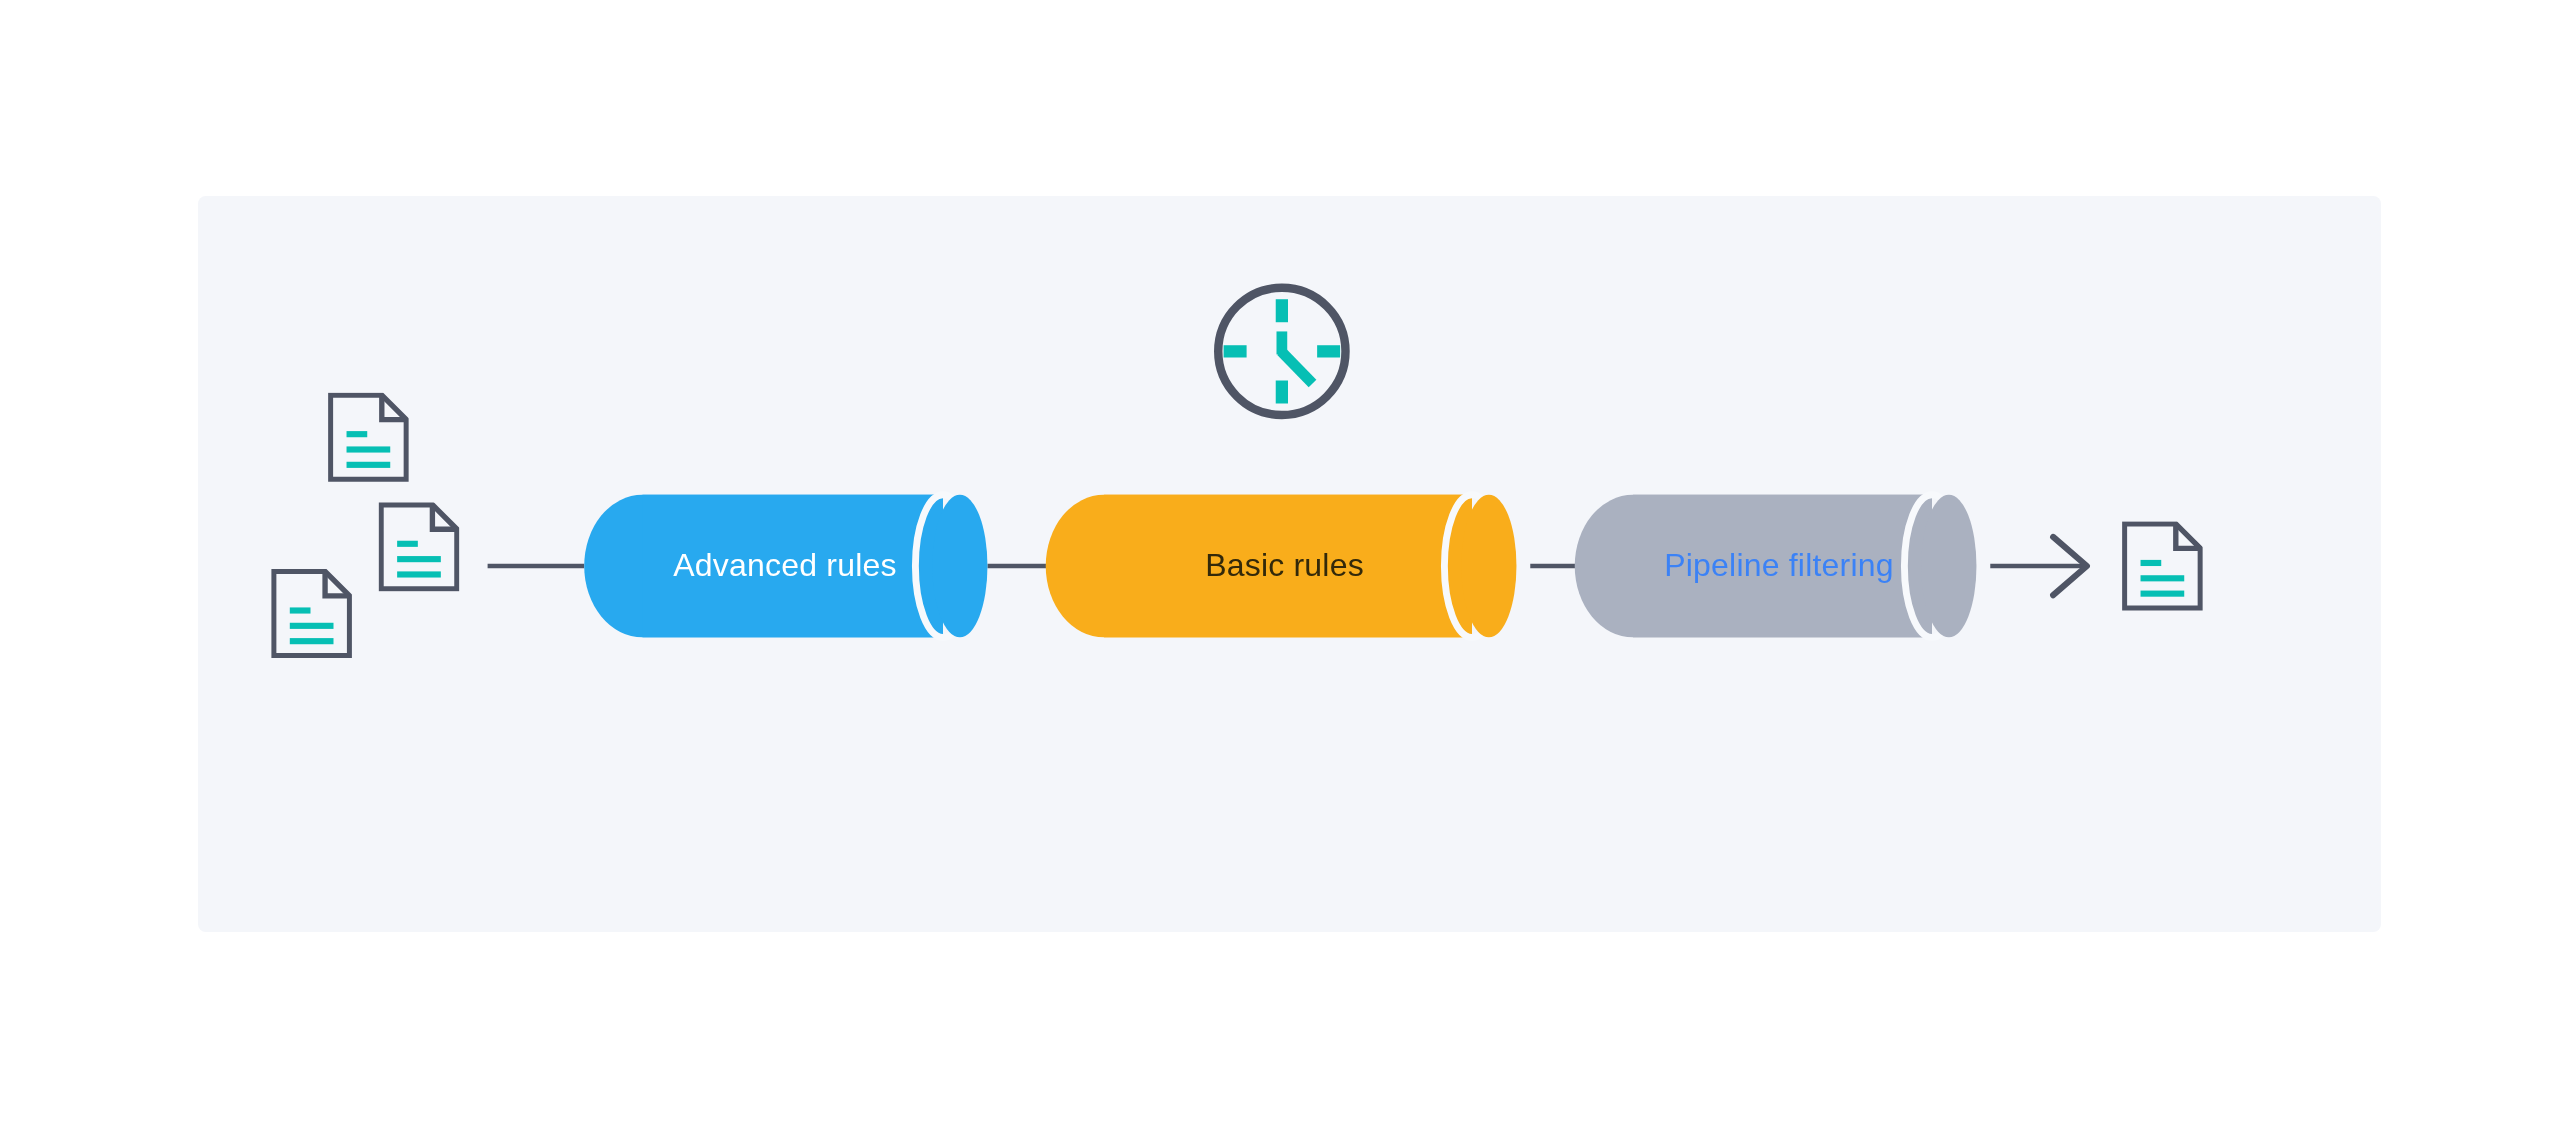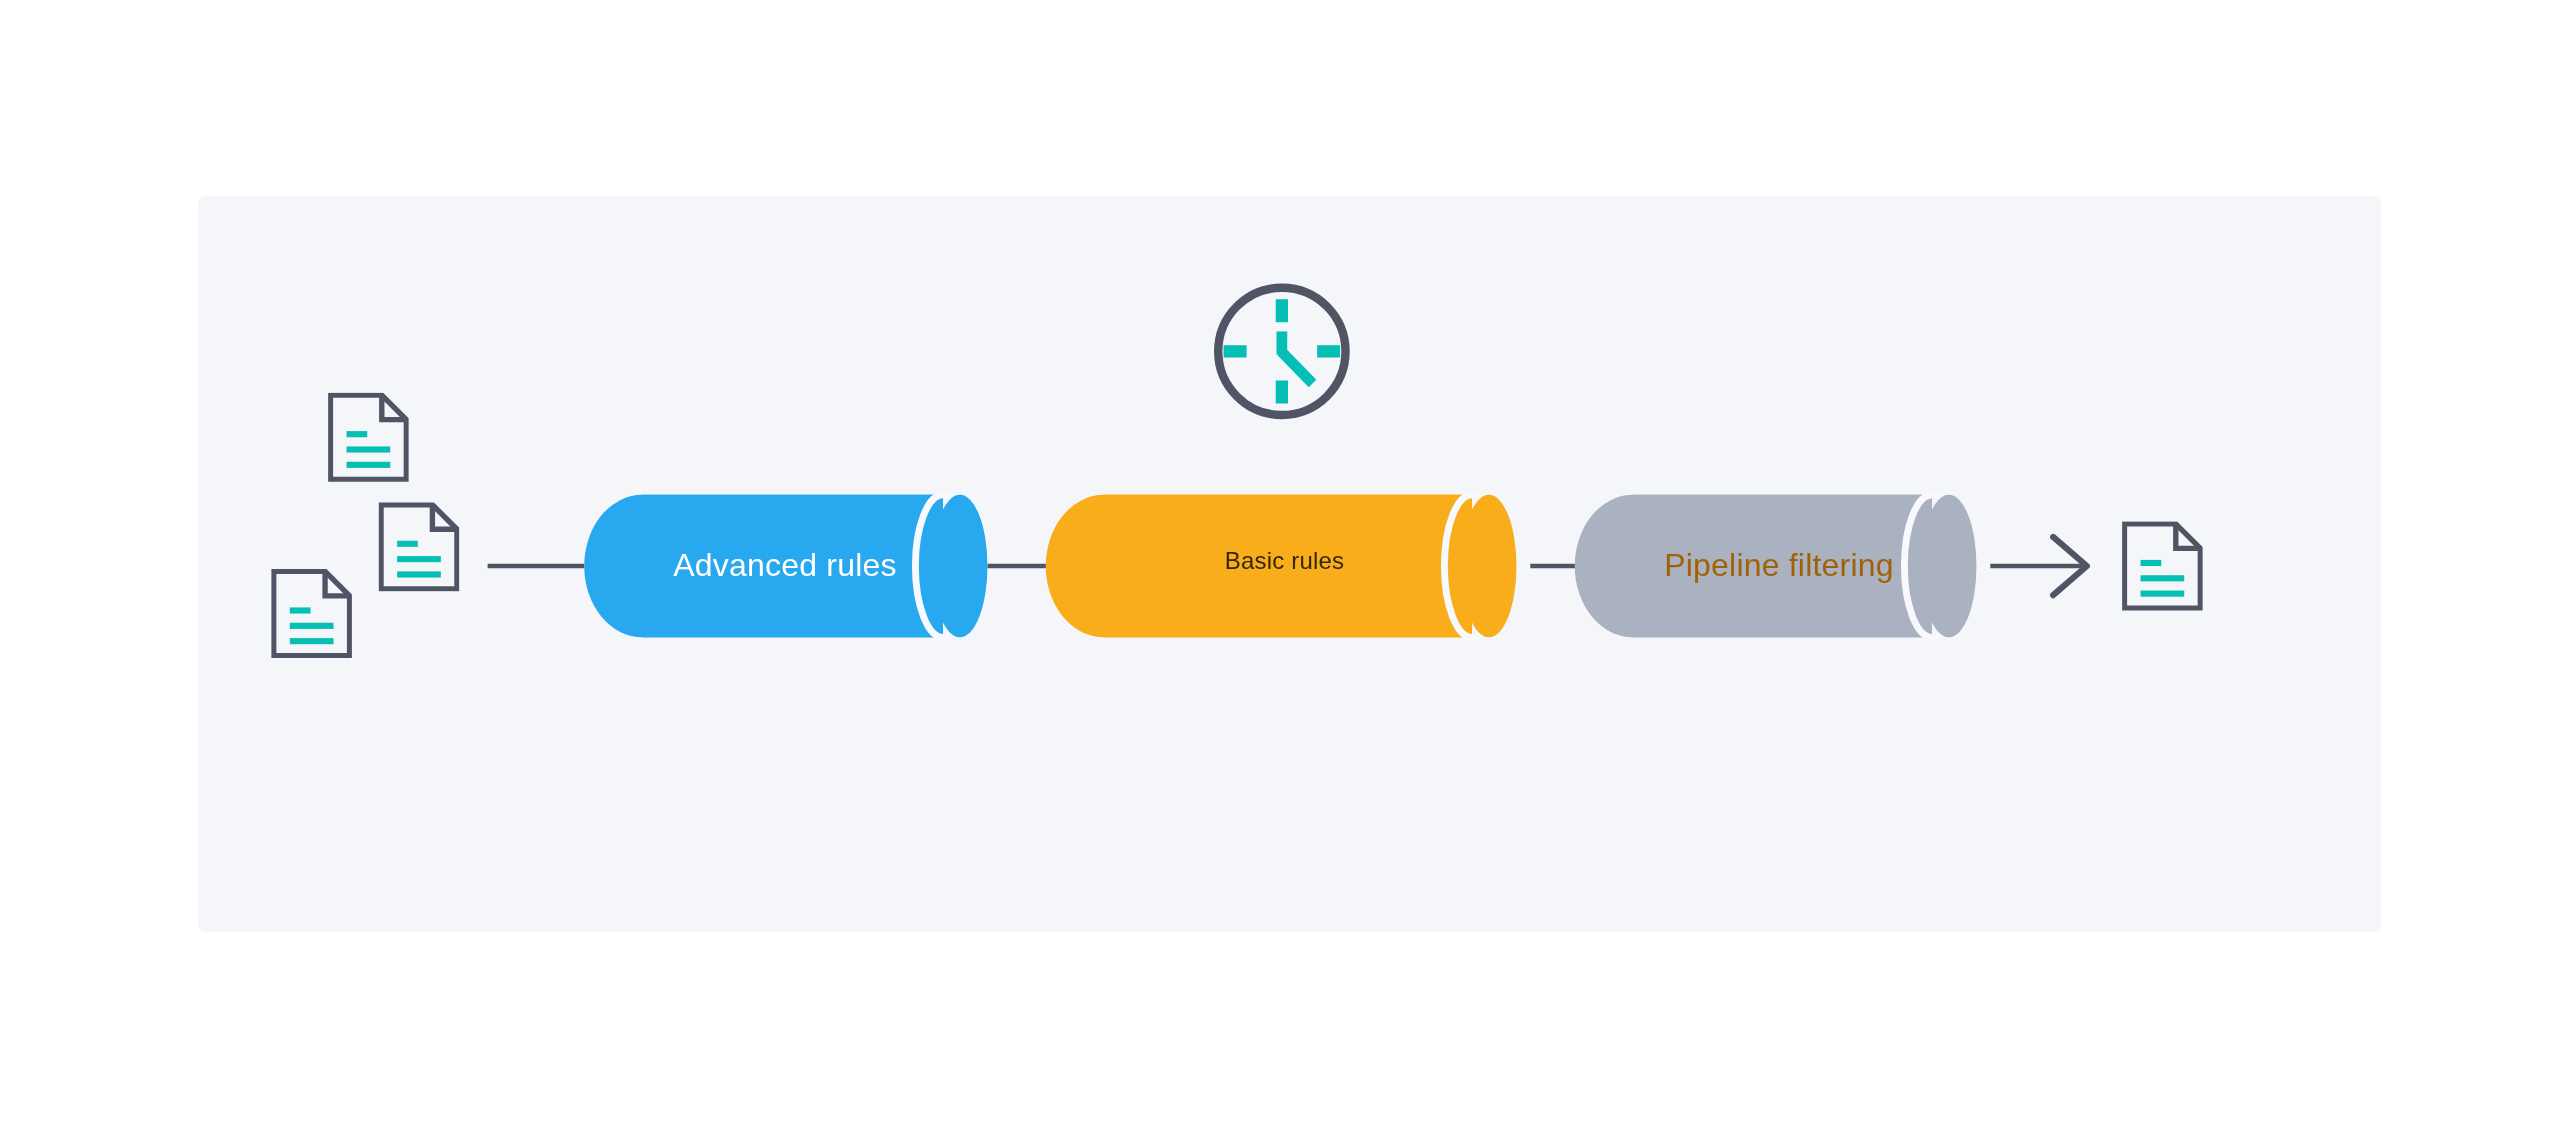--- a/index.html
+++ b/index.html
@@ -125,18 +125,18 @@
     </g>
 
     <g>
       <use href="#doc-icon" x="2768" y="680" width="105" height="116"></use>
     </g>
 
   </svg>
 
   <div class="stage-label" style="left:627px; top:549px; width:316px; text-align:center; font-size:32px; color:#ffffff;">Advanced rules</div>
 
-  <div class="stage-label" style="left:1096px; top:549px; width:377px; text-align:center; font-size:24px; color:#33290a;">Basic rules</div>
+  <div class="stage-label" style="left:1096px; top:549px; width:377px; text-align:center; font-size:32px; color:#33290a;">Basic rules</div>
 
-  <div class="stage-label" style="left:1625px; top:549px; width:308px; text-align:center; font-size:32px; color:#a16207;">Pipeline filtering</div>
+  <div class="stage-label" style="left:1625px; top:549px; width:308px; text-align:center; font-size:32px; color:#3b82f6;">Pipeline filtering</div>
 
 </div>
 
 
 </body></html>

